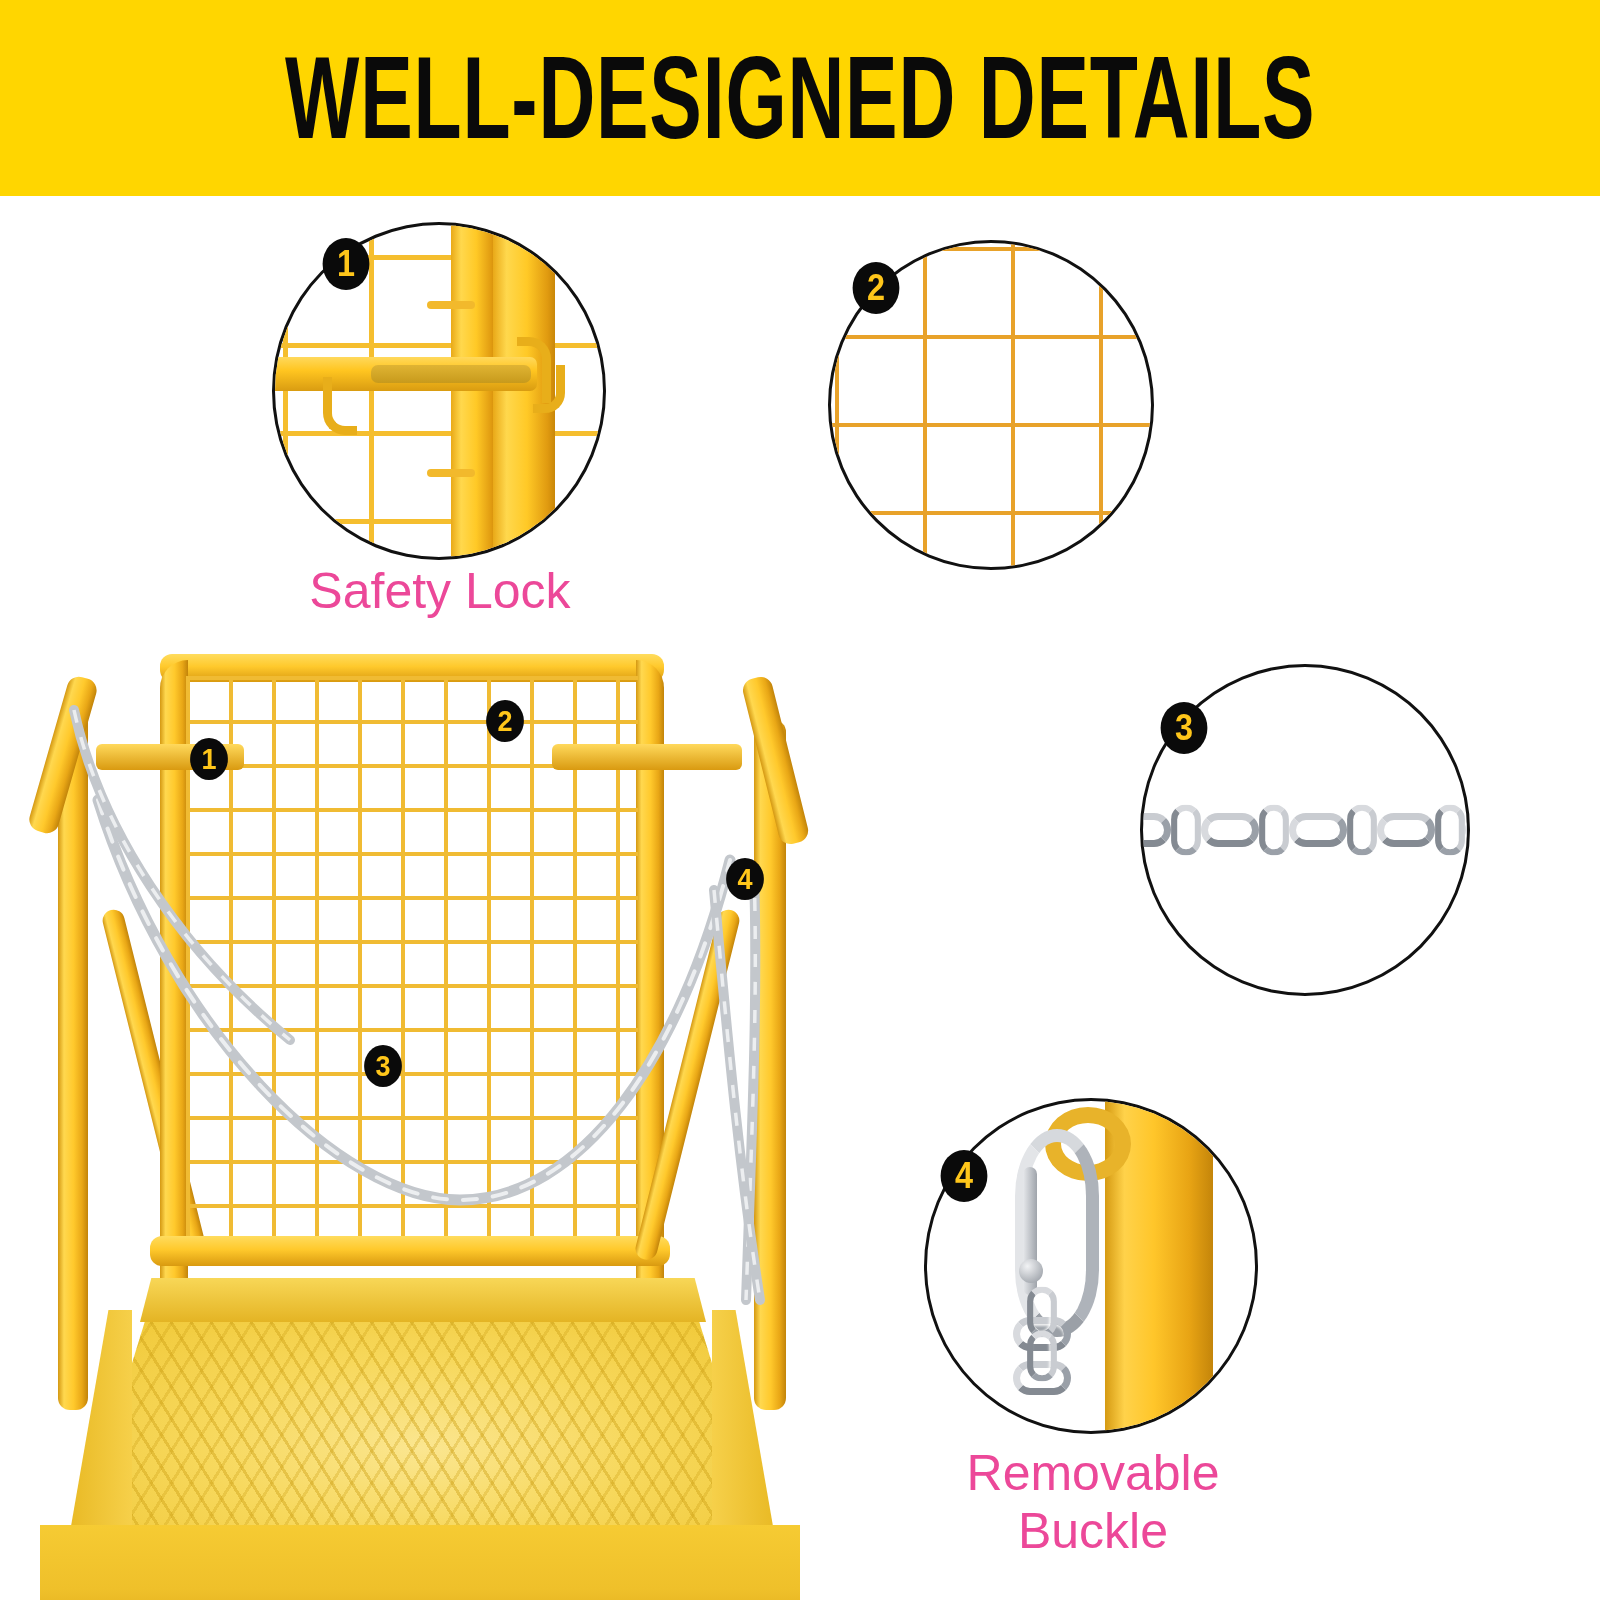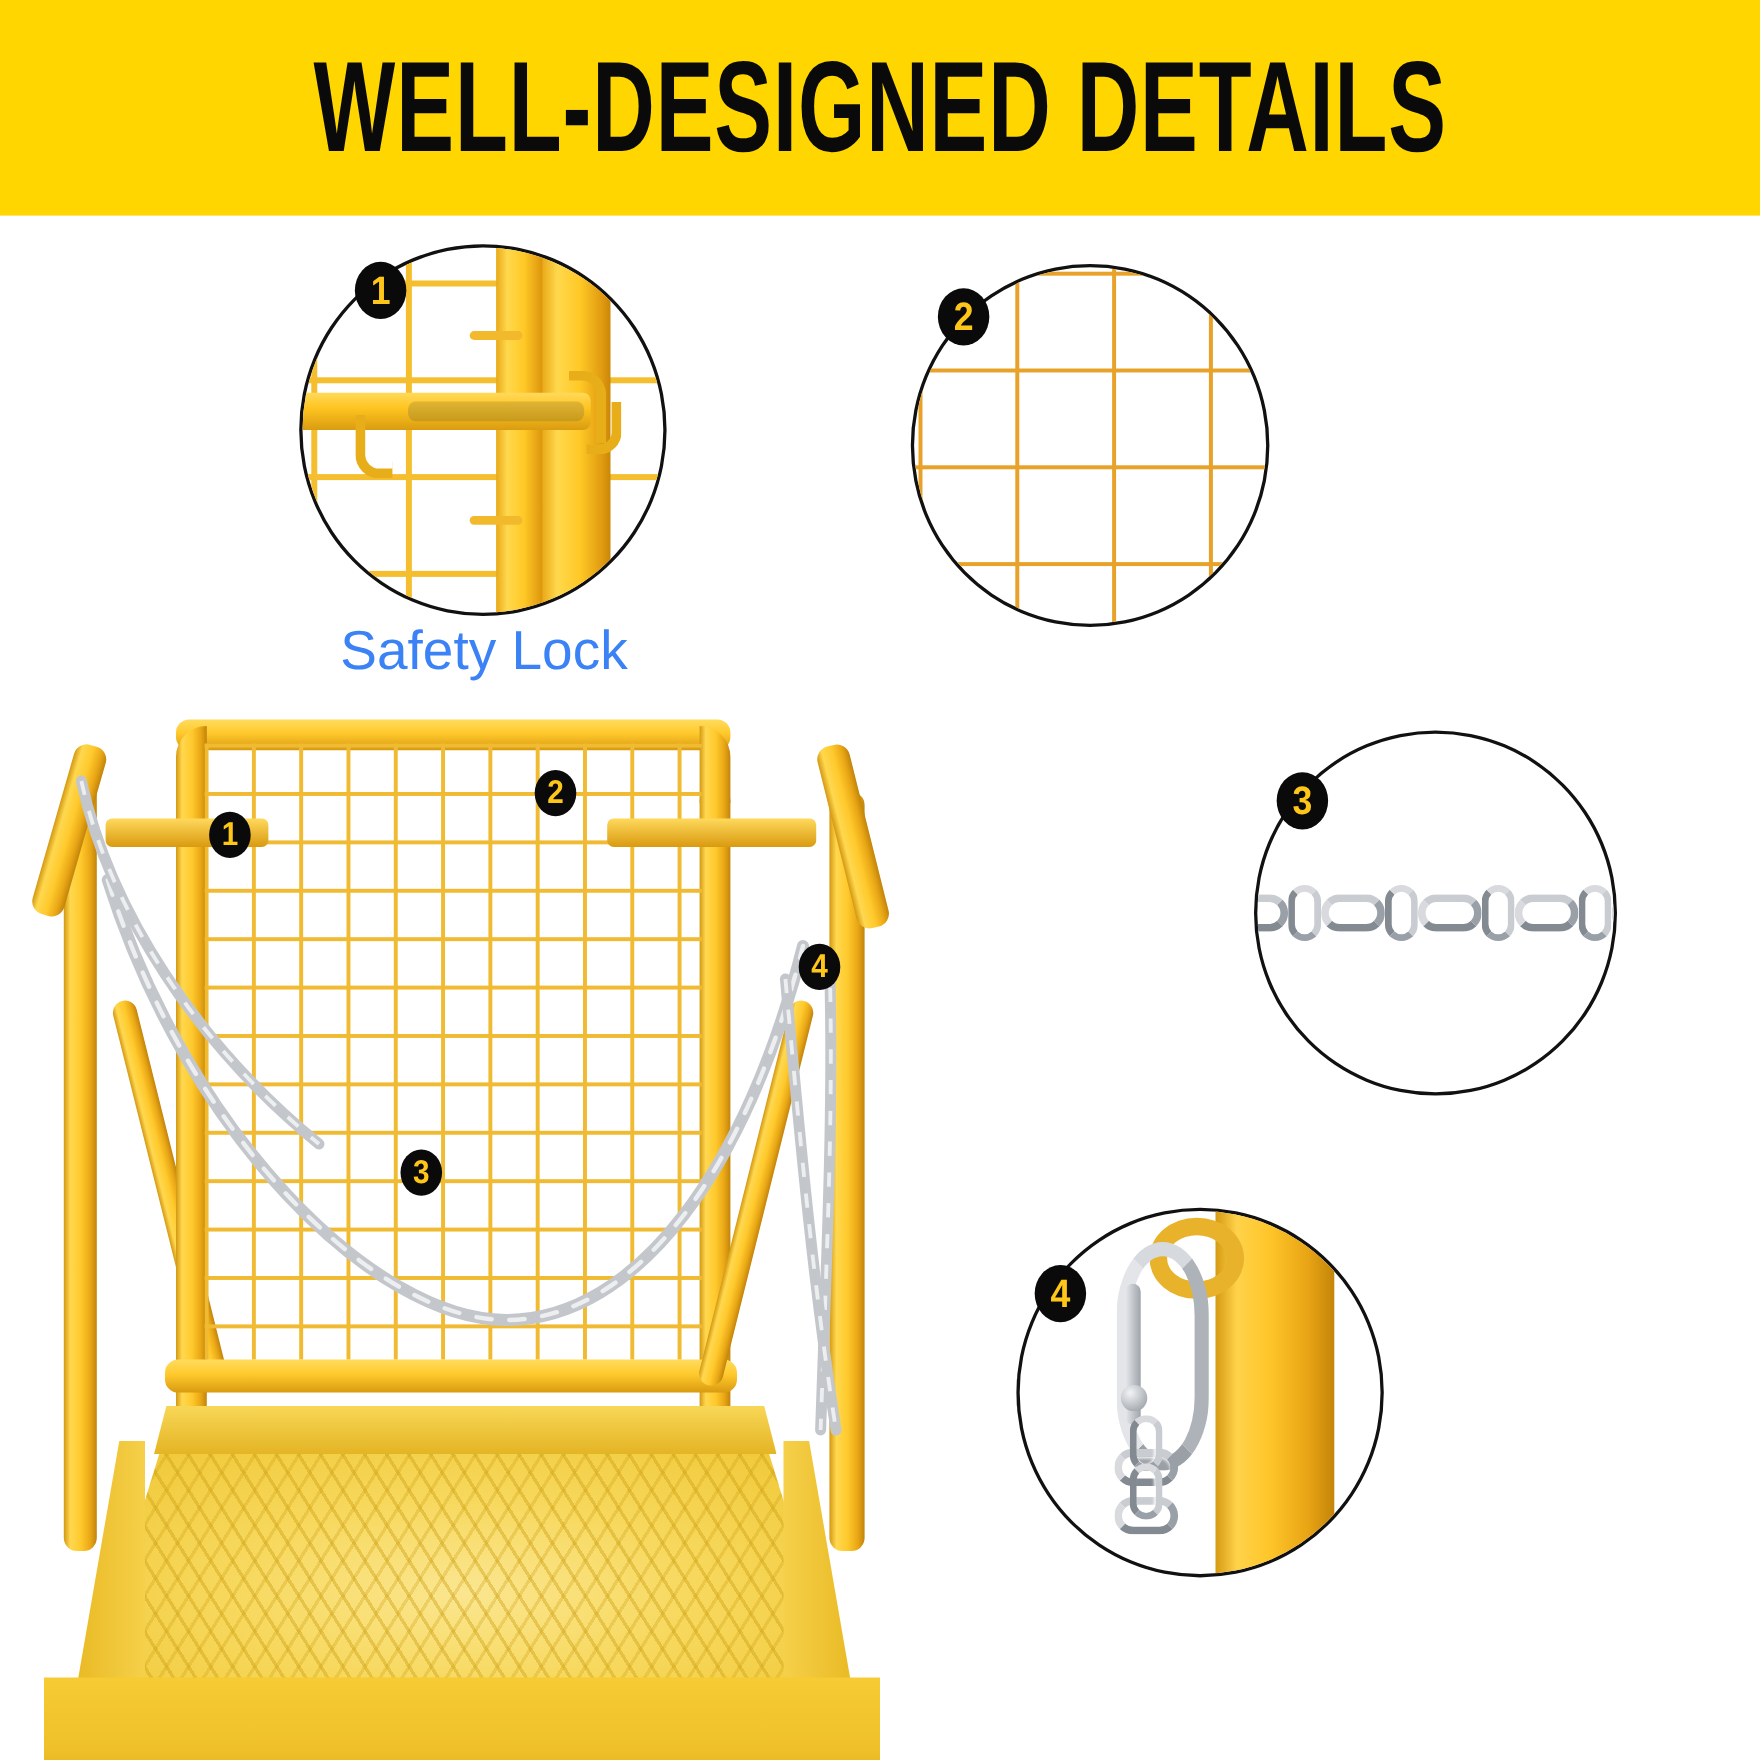--- a/index.html
+++ b/index.html
@@ -47,21 +47,21 @@
     font-weight: bold;
     font-family: "Liberation Sans Narrow", "Liberation Sans", sans-serif;
     z-index: 30;
     transform: scaleX(0.9);
   }
   .caption {
     position: absolute;
     text-align: center;
     font-size: 50px;
     line-height: 1.16;
-    color: #3b82f6;
+    color: #ec4899;
     font-family: "Liberation Sans", sans-serif;
     white-space: pre-line;
   }
 
   
   .mesh2 {
     position: absolute; inset: -10px;
     background-image:
       linear-gradient(to right, #E8A22A 0, #E8A22A 4px, transparent 4px),
       linear-gradient(to bottom, #E8A22A 0, #E8A22A 4px, transparent 4px);
@@ -224,20 +224,22 @@
         <div class="link v" style="margin:-12px 0 0 0;"></div>
         <div class="link" style="margin:-12px 0 0 0;"></div>
         <div class="link v" style="margin:-12px 0 0 0;"></div>
         <div class="link" style="margin:-12px 0 0 0;"></div>
       </div>
     </div>
     <div class="badge" style="left:14px; top:52px; width:52px; height:52px; font-size:36px;">
       <span>4</span>
     </div>
   </div>
+  <div class="caption" style="left:843px; top:1444px; width:500px;">Removable
+Buckle</div>
 
   <div id="product">
 
     <div class="pipe" style="left:18px; top:90px; width:30px; height:700px;"></div>
     <div class="pipe" style="left:30px; top:58px; width:30px; height:160px; transform:rotate(16deg); transform-origin:top center;"></div>
 
     <div class="pipe" style="left:60px; top:290px; width:22px; height:360px; transform:rotate(-14deg); transform-origin:top center;"></div>
 
     <div class="pipe" style="left:120px; top:96px; width:28px; height:690px;"></div>
     <div class="pipe" style="left:596px; top:96px; width:28px; height:690px;"></div>

